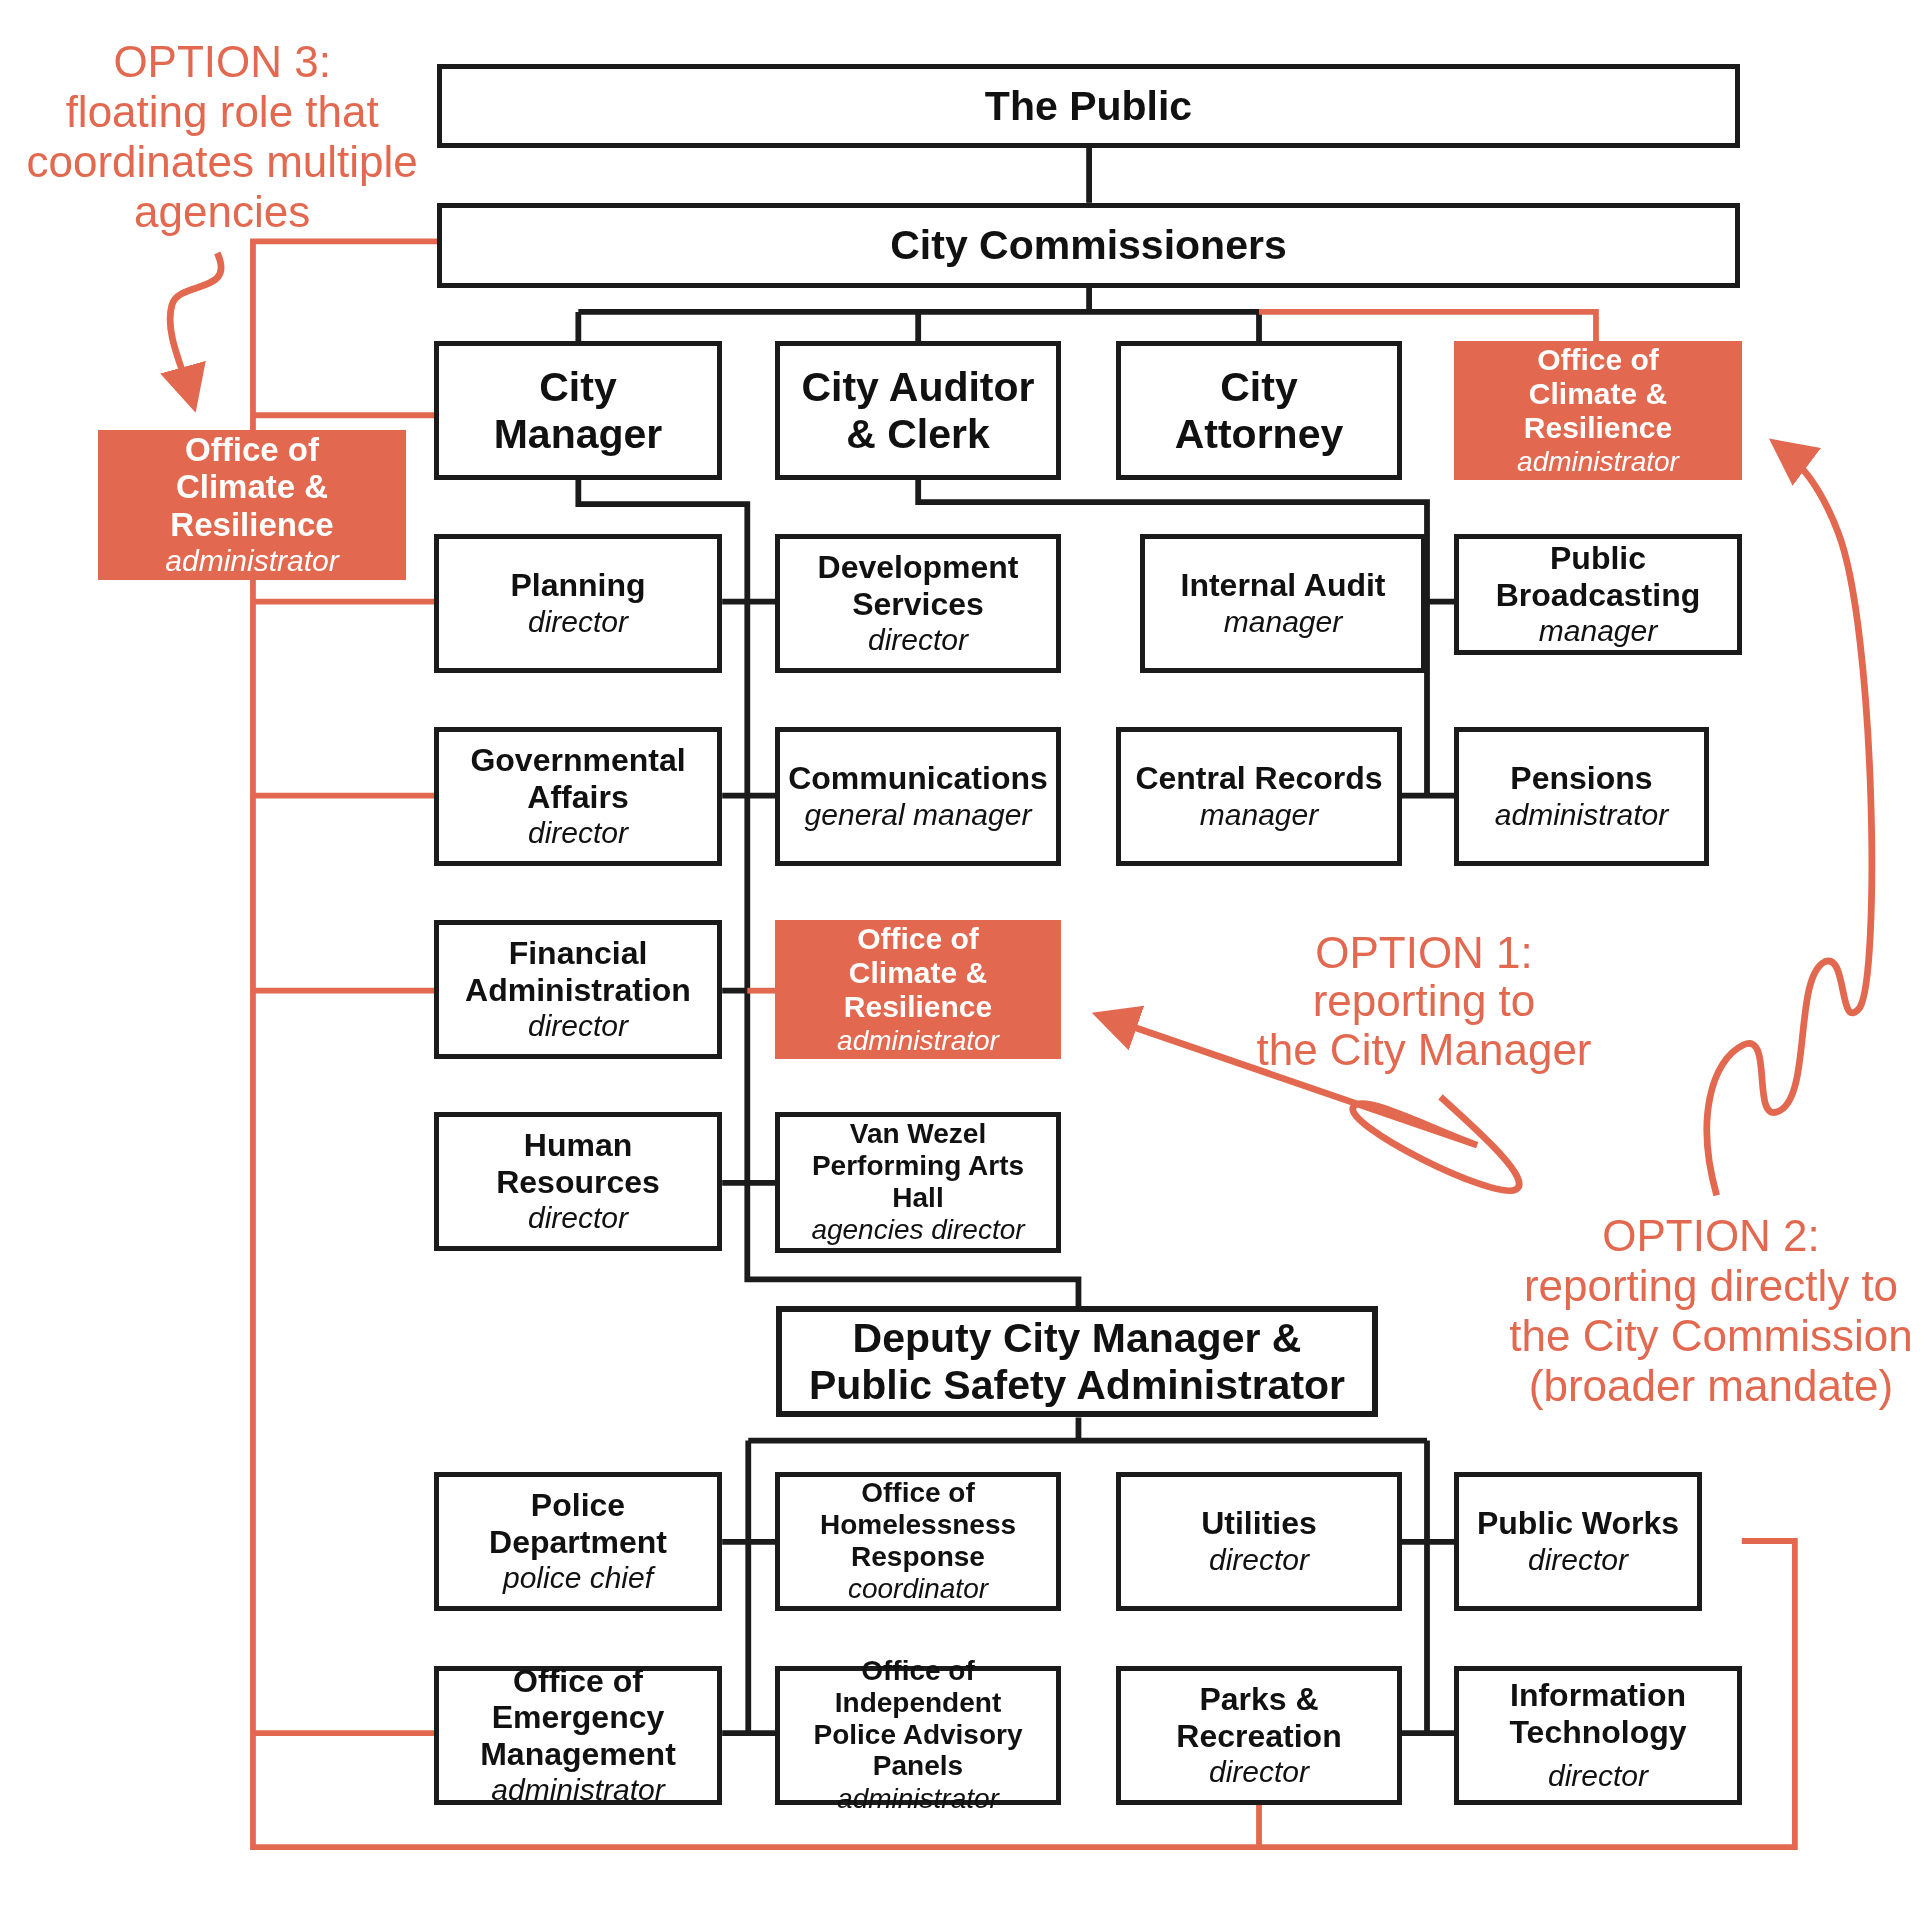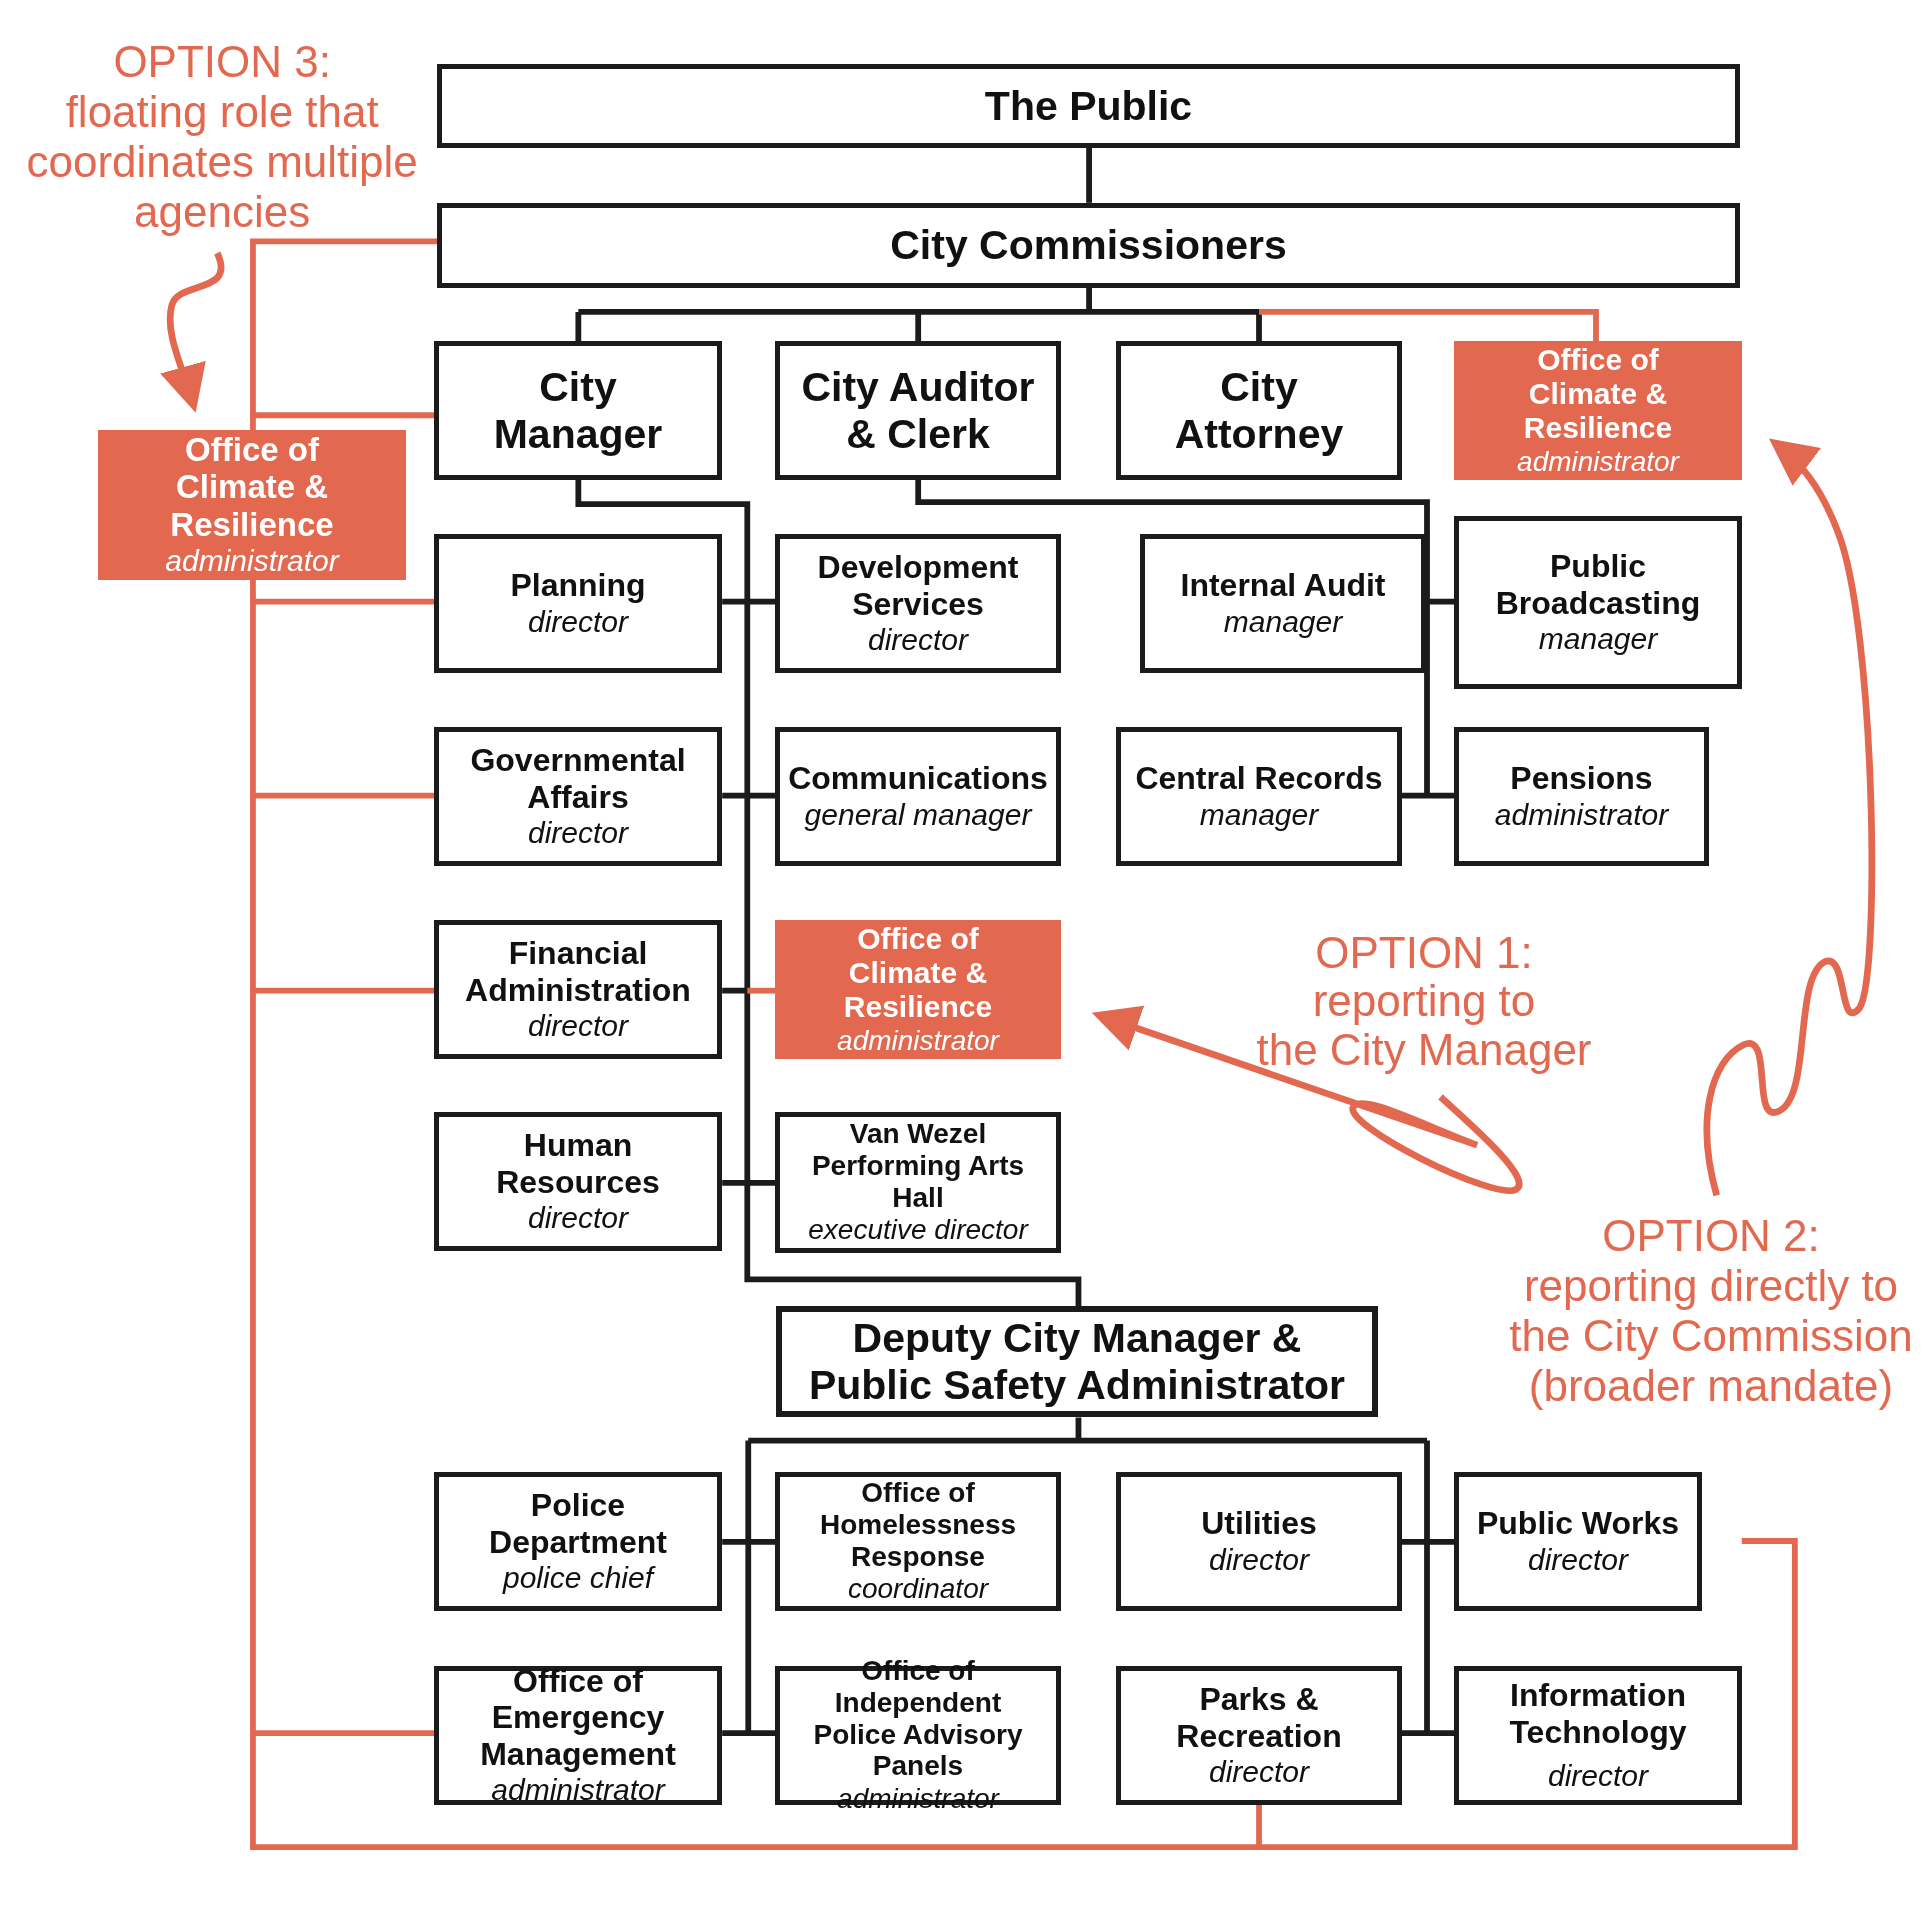--- a/index.html
+++ b/index.html
@@ -23,21 +23,21 @@
   #n-public{left:437px;top:64px;width:1303px;height:84px;}
   #n-commissioners{left:437px;top:203px;width:1303px;height:85px;}
   #n-city-manager{left:434px;top:341px;width:288px;height:139px;}
   #n-auditor{left:775px;top:341px;width:286px;height:139px;}
   #n-attorney{left:1116px;top:341px;width:286px;height:139px;}
   #n-ocr-top{left:1454px;top:341px;width:288px;height:139px;}
   #n-ocr-left{left:98px;top:430px;width:308px;height:150px;}
   #n-planning{left:434px;top:534px;width:288px;height:139px;}
   #n-dev-services{left:775px;top:534px;width:286px;height:139px;}
   #n-internal-audit{left:1140px;top:534px;width:286px;height:139px;}
-  #n-public-broadcasting{left:1454px;top:516px;width:288px;height:173px;justify-content:center;}
+  #n-public-broadcasting{left:1454px;top:534px;width:288px;height:121px;justify-content:center;}
   #n-gov-affairs{left:434px;top:727px;width:288px;height:139px;}
   #n-communications{left:775px;top:727px;width:286px;height:139px;}
   #n-central-records{left:1116px;top:727px;width:286px;height:139px;}
   #n-pensions{left:1454px;top:727px;width:255px;height:139px;}
   #n-fin-admin{left:434px;top:920px;width:288px;height:139px;}
   #n-ocr-mid{left:775px;top:920px;width:286px;height:139px;}
   #n-human-resources{left:434px;top:1112px;width:288px;height:139px;}
   #n-van-wezel{left:775px;top:1112px;width:286px;height:141px;}
   #n-deputy{left:776px;top:1306px;width:602px;height:111px;border-width:6.8px;}
   #n-police{left:434px;top:1472px;width:288px;height:139px;}
@@ -180,21 +180,21 @@
   </div>
 
   <div class="node t33" id="n-human-resources">
     <div class="box-title">Human Resources</div>
     <div class="box-role">director</div>
   </div>
 
   <div class="node t29" id="n-van-wezel">
     <div class="box-title">Van Wezel
 Performing Arts Hall</div>
-    <div class="box-role">executive director</div>
+    <div class="box-role">agencies director</div>
   </div>
 
   <div class="node t42" id="n-deputy">
     <div class="box-title">Deputy City Manager &amp;
 Public Safety Administrator</div>
   </div>
 
   <div class="node t33" id="n-police">
     <div class="box-title">Police Department</div>
     <div class="box-role">police chief</div>

